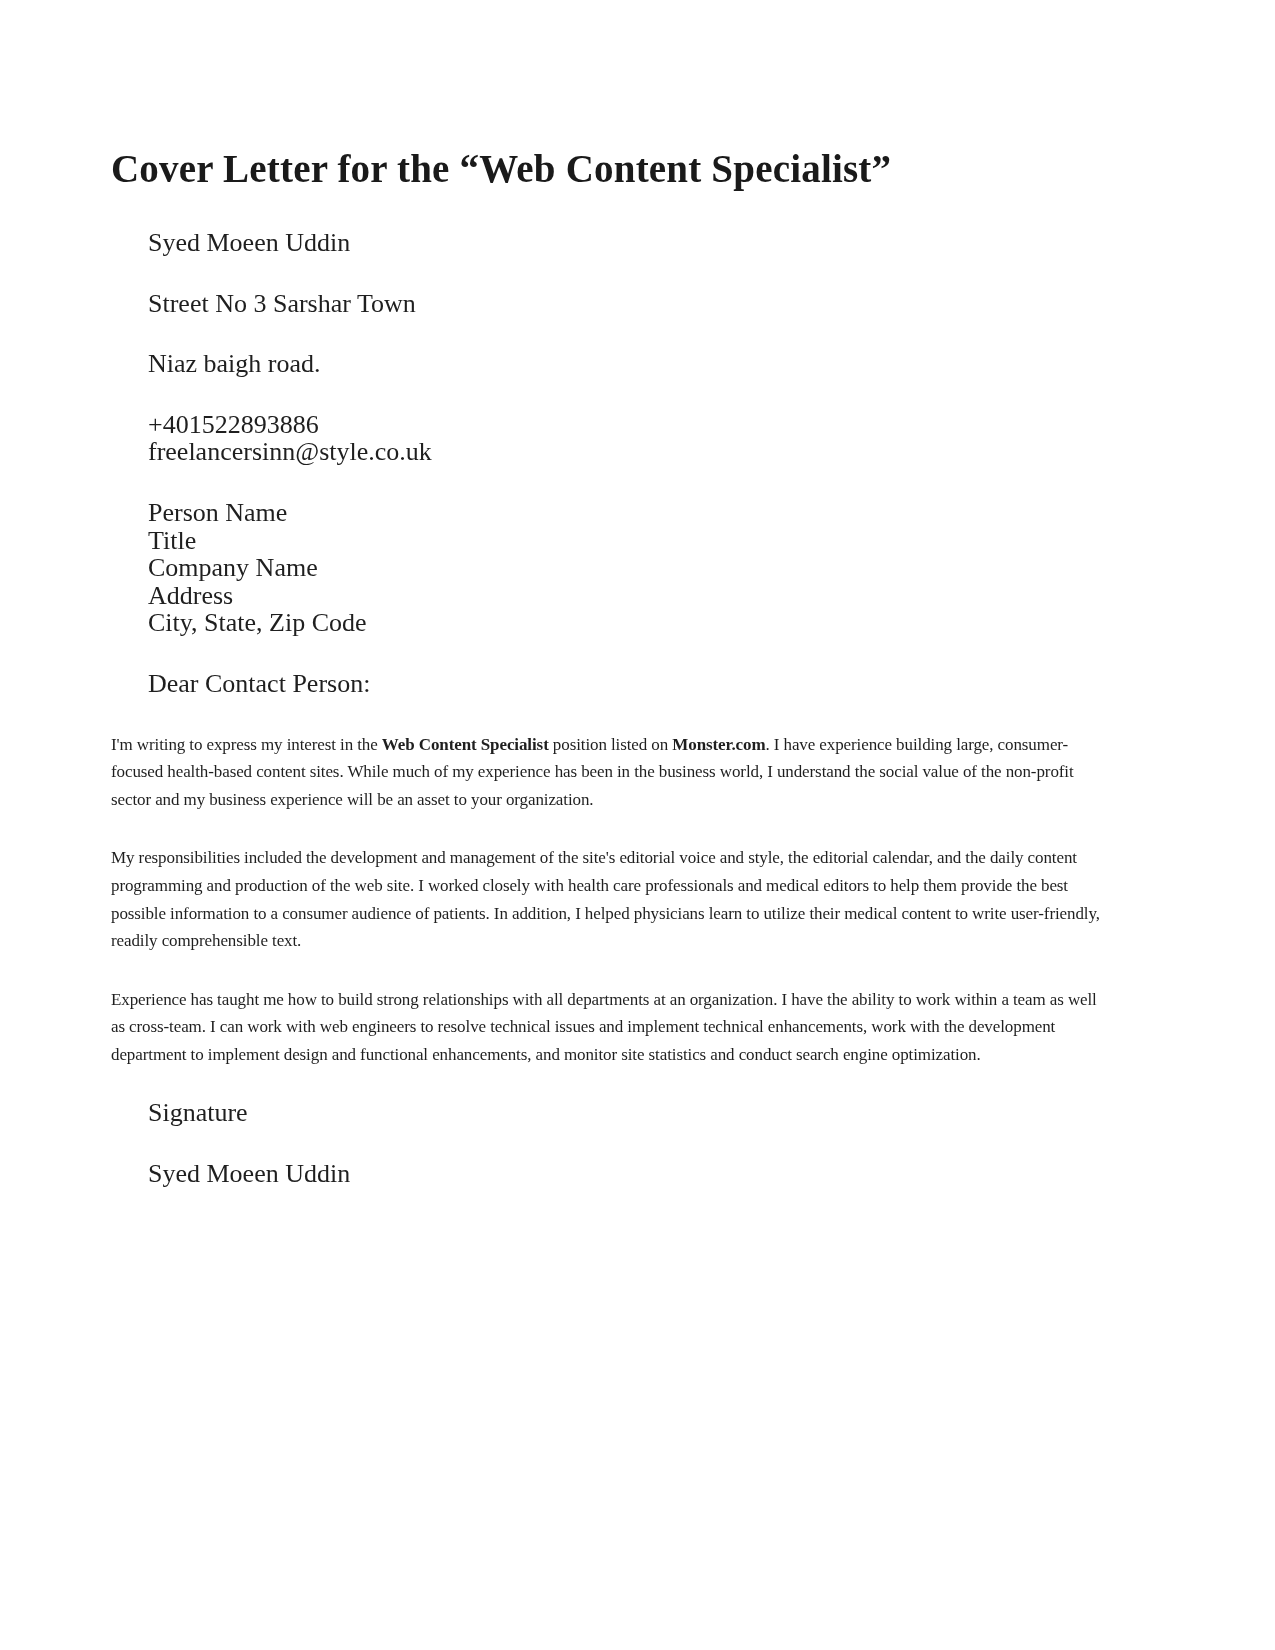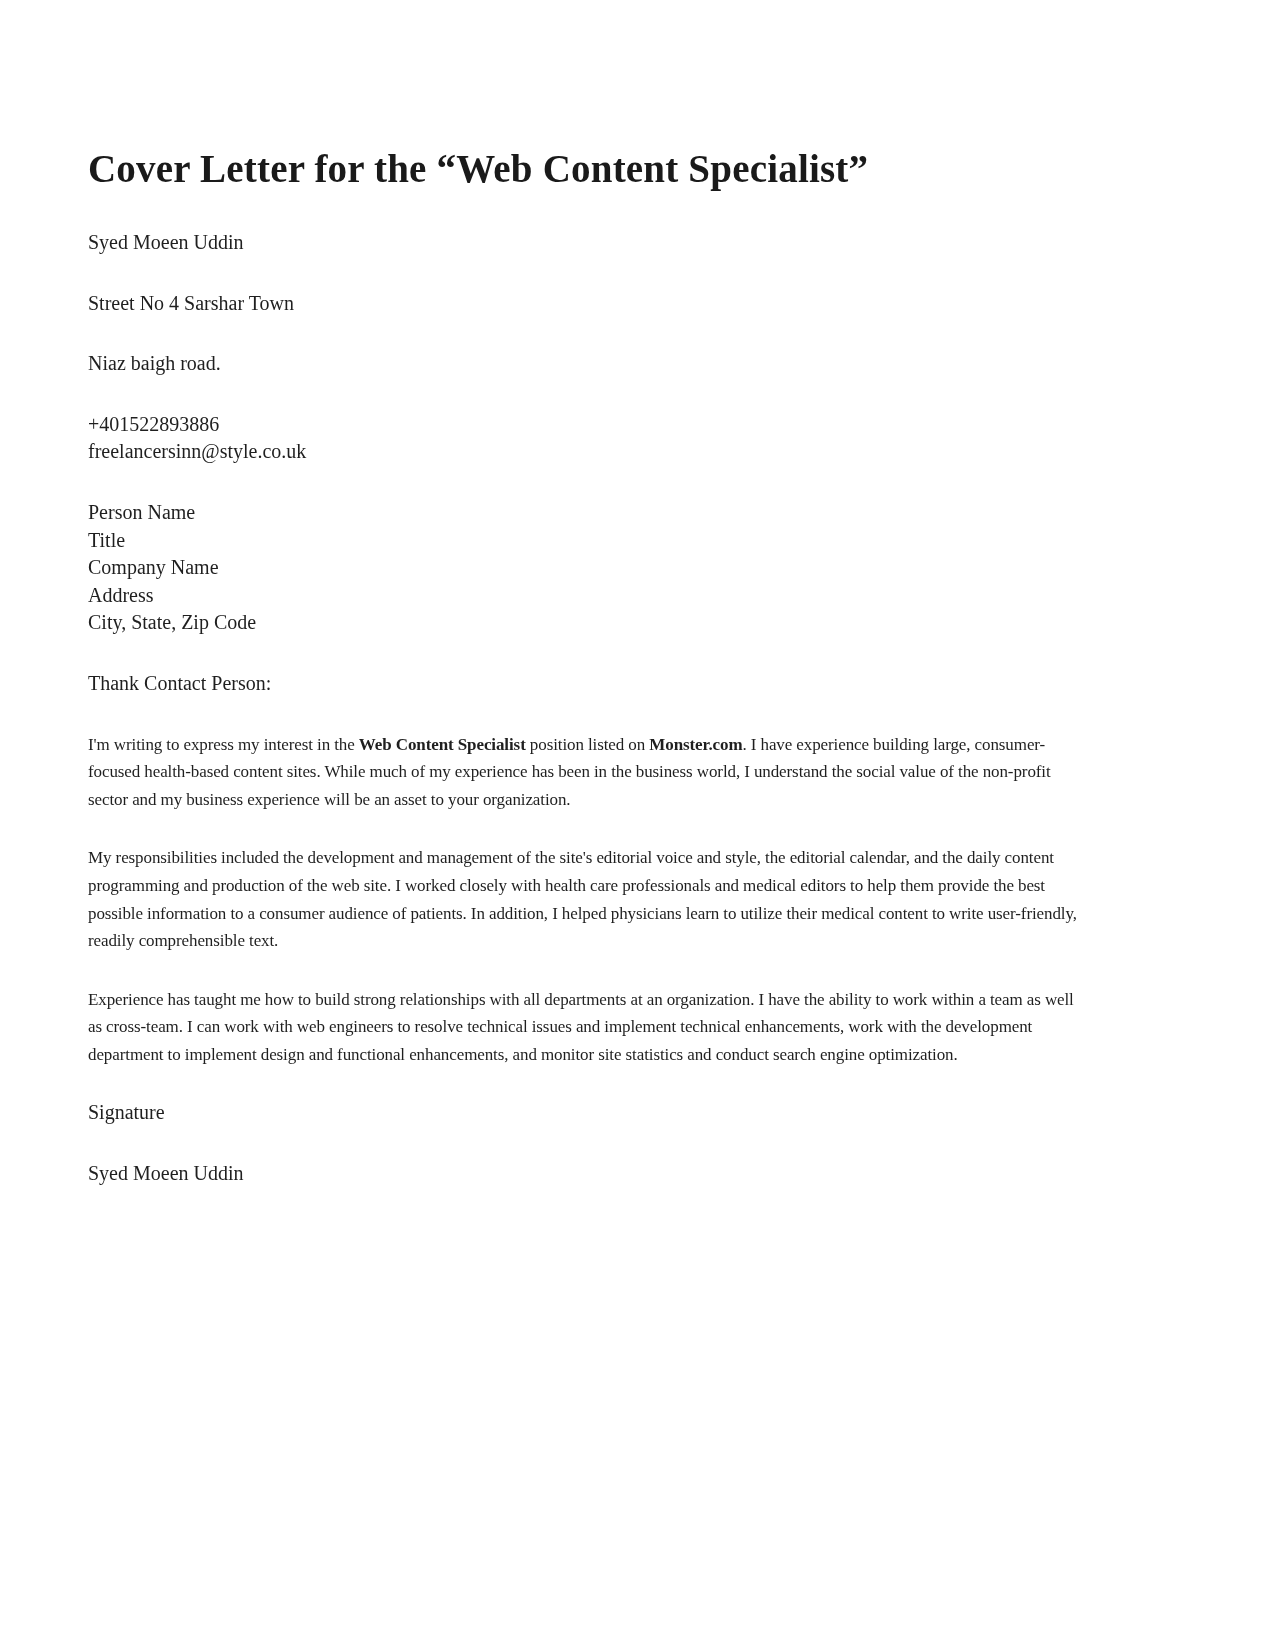--- a/index.html
+++ b/index.html
@@ -8,35 +8,36 @@
     width: 1275px;
     height: 1650px;
     font-family: "Liberation Serif", serif;
     color: #1f1f1f;
     overflow: hidden;
   }
   .page {
     width: 1275px;
     height: 1650px;
     background: #ffffff;
-    padding: 146px 152px 0 88px;
+    padding: 146px 152px 0 111px;
   }
   .doc-title {
     font-family: "Liberation Serif", serif;
     font-size: 39px;
     font-weight: bold;
     letter-spacing: 0.2px;
     color: #1a1a1a;
     margin-bottom: 38px;
     white-space: nowrap;
   }
   .line-block {
-    font-size: 20px;
+    font-size: 26px;
     line-height: 27.6px;
     margin-bottom: 33px;
+    margin-left: 37px;
   }
   .line-block div { min-height: 27.6px; }
   .body-para {
     font-size: 17px;
     line-height: 27.6px;
     letter-spacing: -0.1px;
     margin-bottom: 31px;
     max-width: 990px;
   }
   .body-para strong { font-weight: bold; }
@@ -46,42 +47,42 @@
 
 <div class="page">
 
   <h1 class="doc-title">Cover Letter for the “Web Content Specialist”</h1>
 
   <div class="line-block">
     <div>Syed Moeen Uddin</div>
   </div>
 
   <div class="line-block">
-    <div>Street No 4 Sarshar Town</div>
+    <div>Street No 3 Sarshar Town</div>
   </div>
 
   <div class="line-block">
     <div>Niaz baigh road.</div>
   </div>
 
   <div class="line-block">
     <div>+401522893886</div>
     <div>freelancersinn@style.co.uk</div>
   </div>
 
   <div class="line-block">
     <div>Person Name</div>
     <div>Title</div>
     <div>Company Name</div>
     <div>Address</div>
     <div>City, State, Zip Code</div>
   </div>
 
   <div class="line-block">
-    <div>Thank Contact Person:</div>
+    <div>Dear Contact Person:</div>
   </div>
 
   <p class="body-para"><span>I'm writing to express my interest in the </span><strong>Web Content Specialist</strong><span> position listed on </span><strong>Monster.com</strong><span>. I have experience building large, consumer-focused health-based content sites. While much of my experience has been in the business world, I understand the social value of the non-profit sector and my business experience will be an asset to your organization.</span></p>
 
   <p class="body-para">My responsibilities included the development and management of the site's editorial voice and style, the editorial calendar, and the daily content programming and production of the web site. I worked closely with health care professionals and medical editors to help them provide the best possible information to a consumer audience of patients. In addition, I helped physicians learn to utilize their medical content to write user-friendly, readily comprehensible text.</p>
 
   <p class="body-para">Experience has taught me how to build strong relationships with all departments at an organization. I have the ability to work within a team as well as cross-team. I can work with web engineers to resolve technical issues and implement technical enhancements, work with the development department to implement design and functional enhancements, and monitor site statistics and conduct search engine optimization.</p>
 
 
   <div class="line-block">

